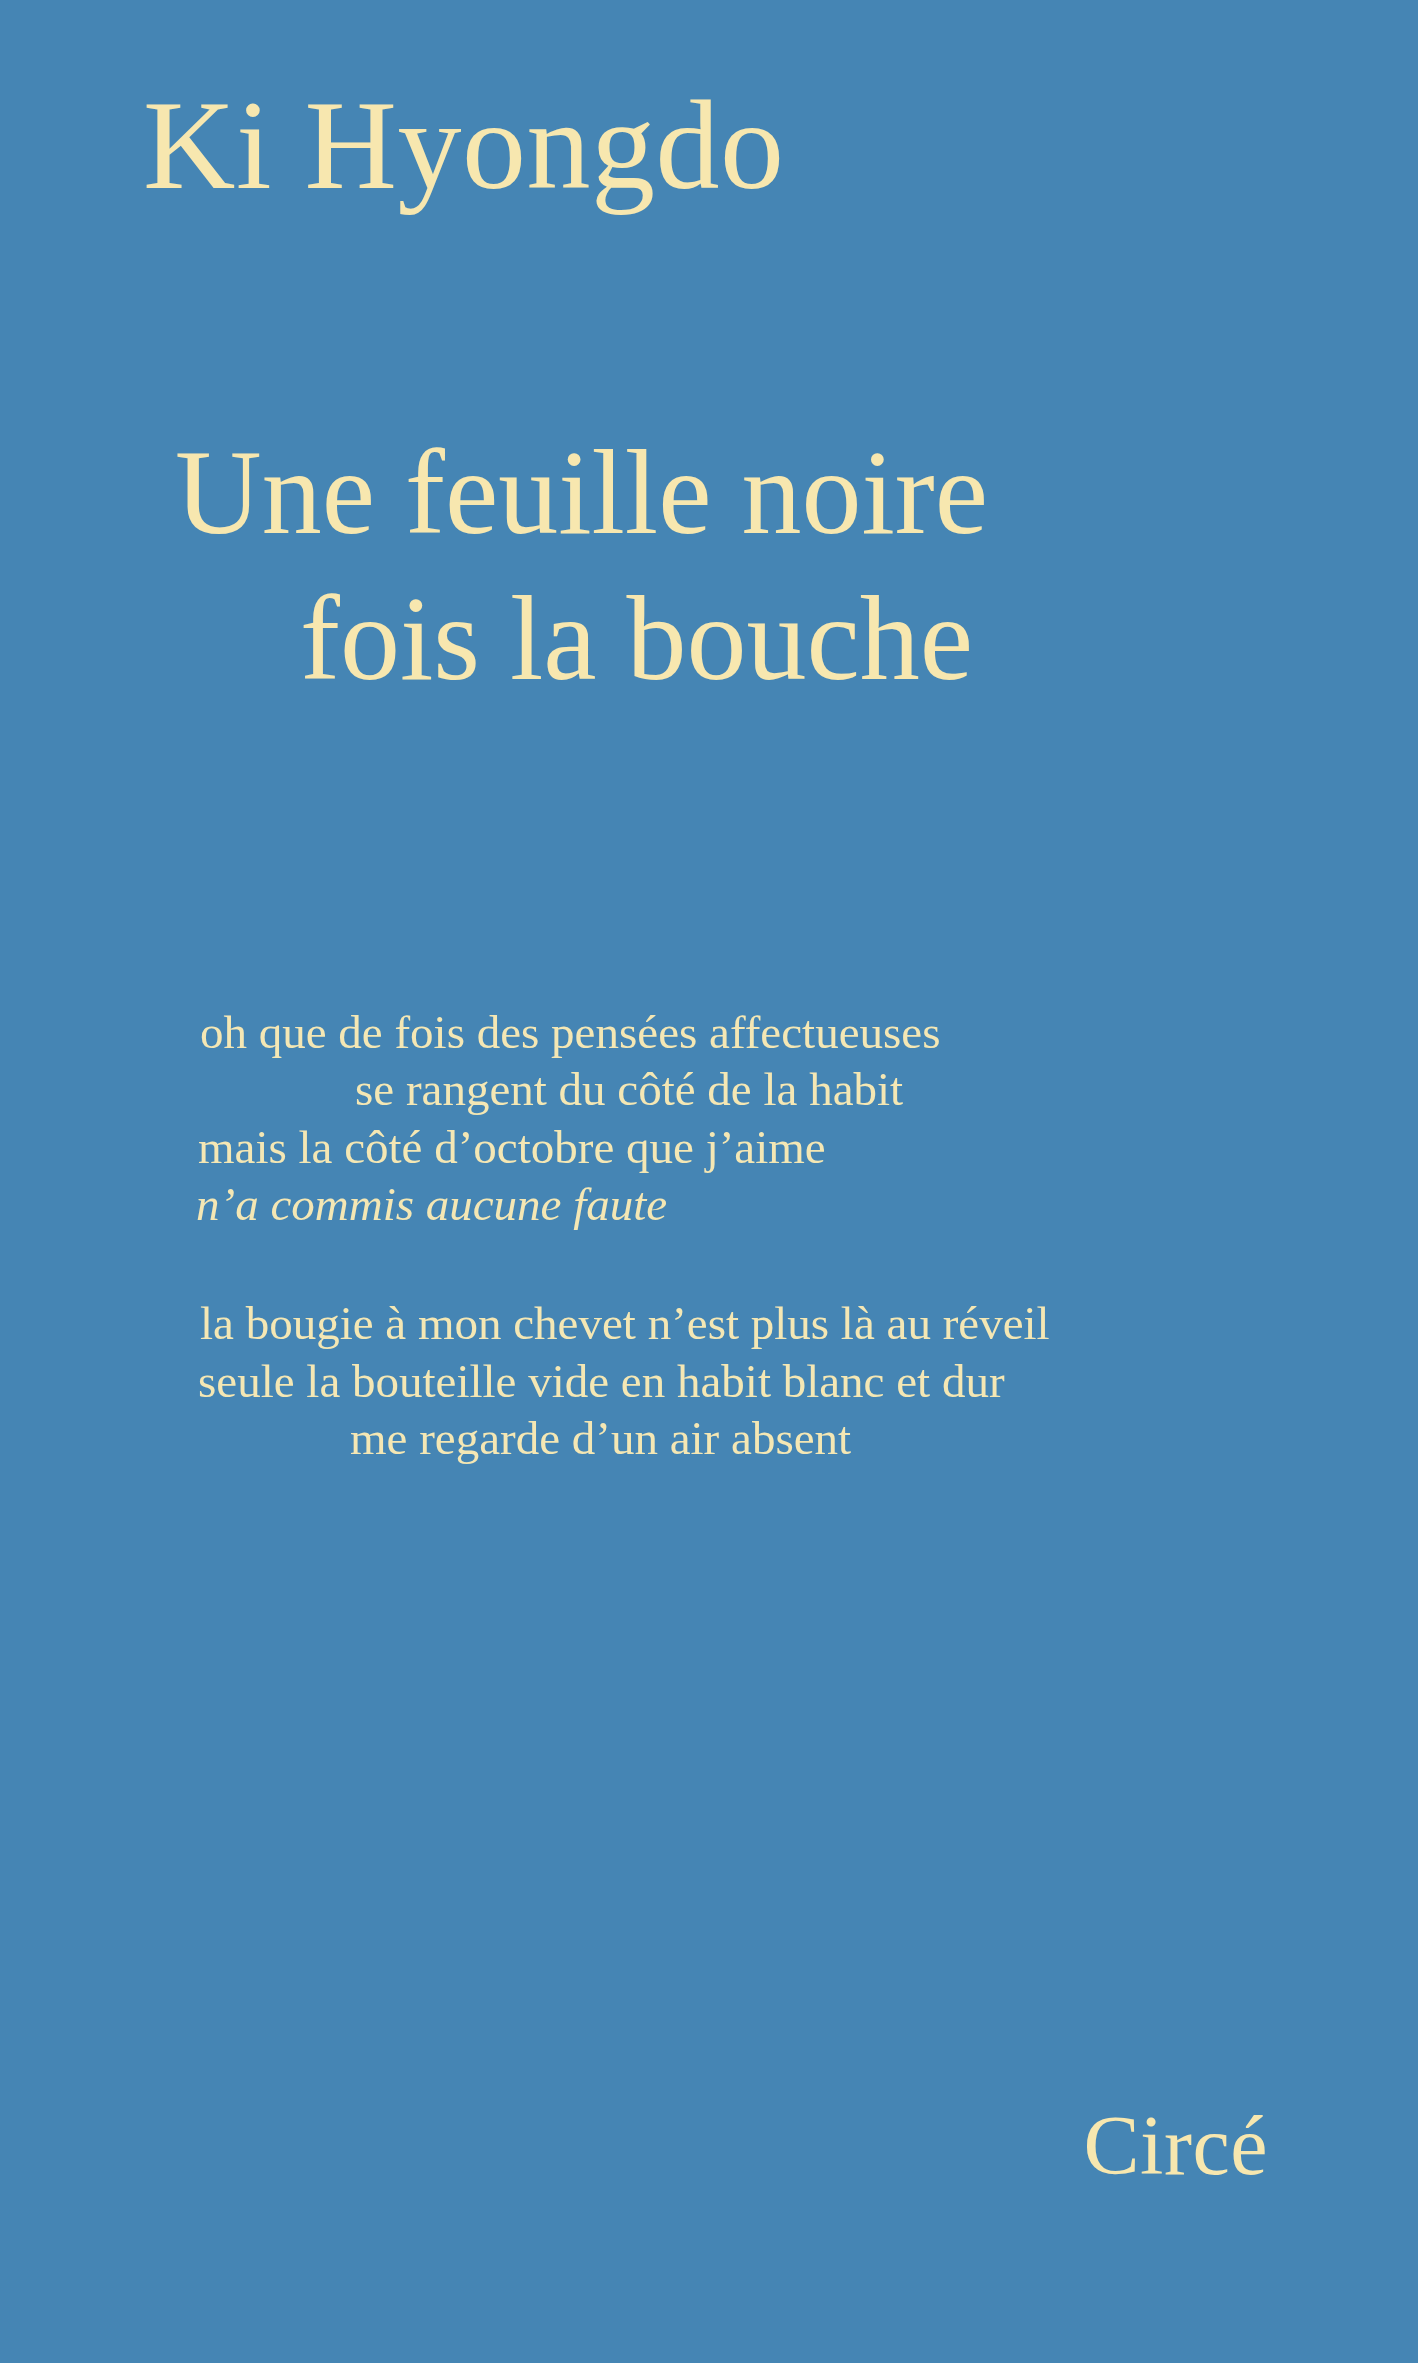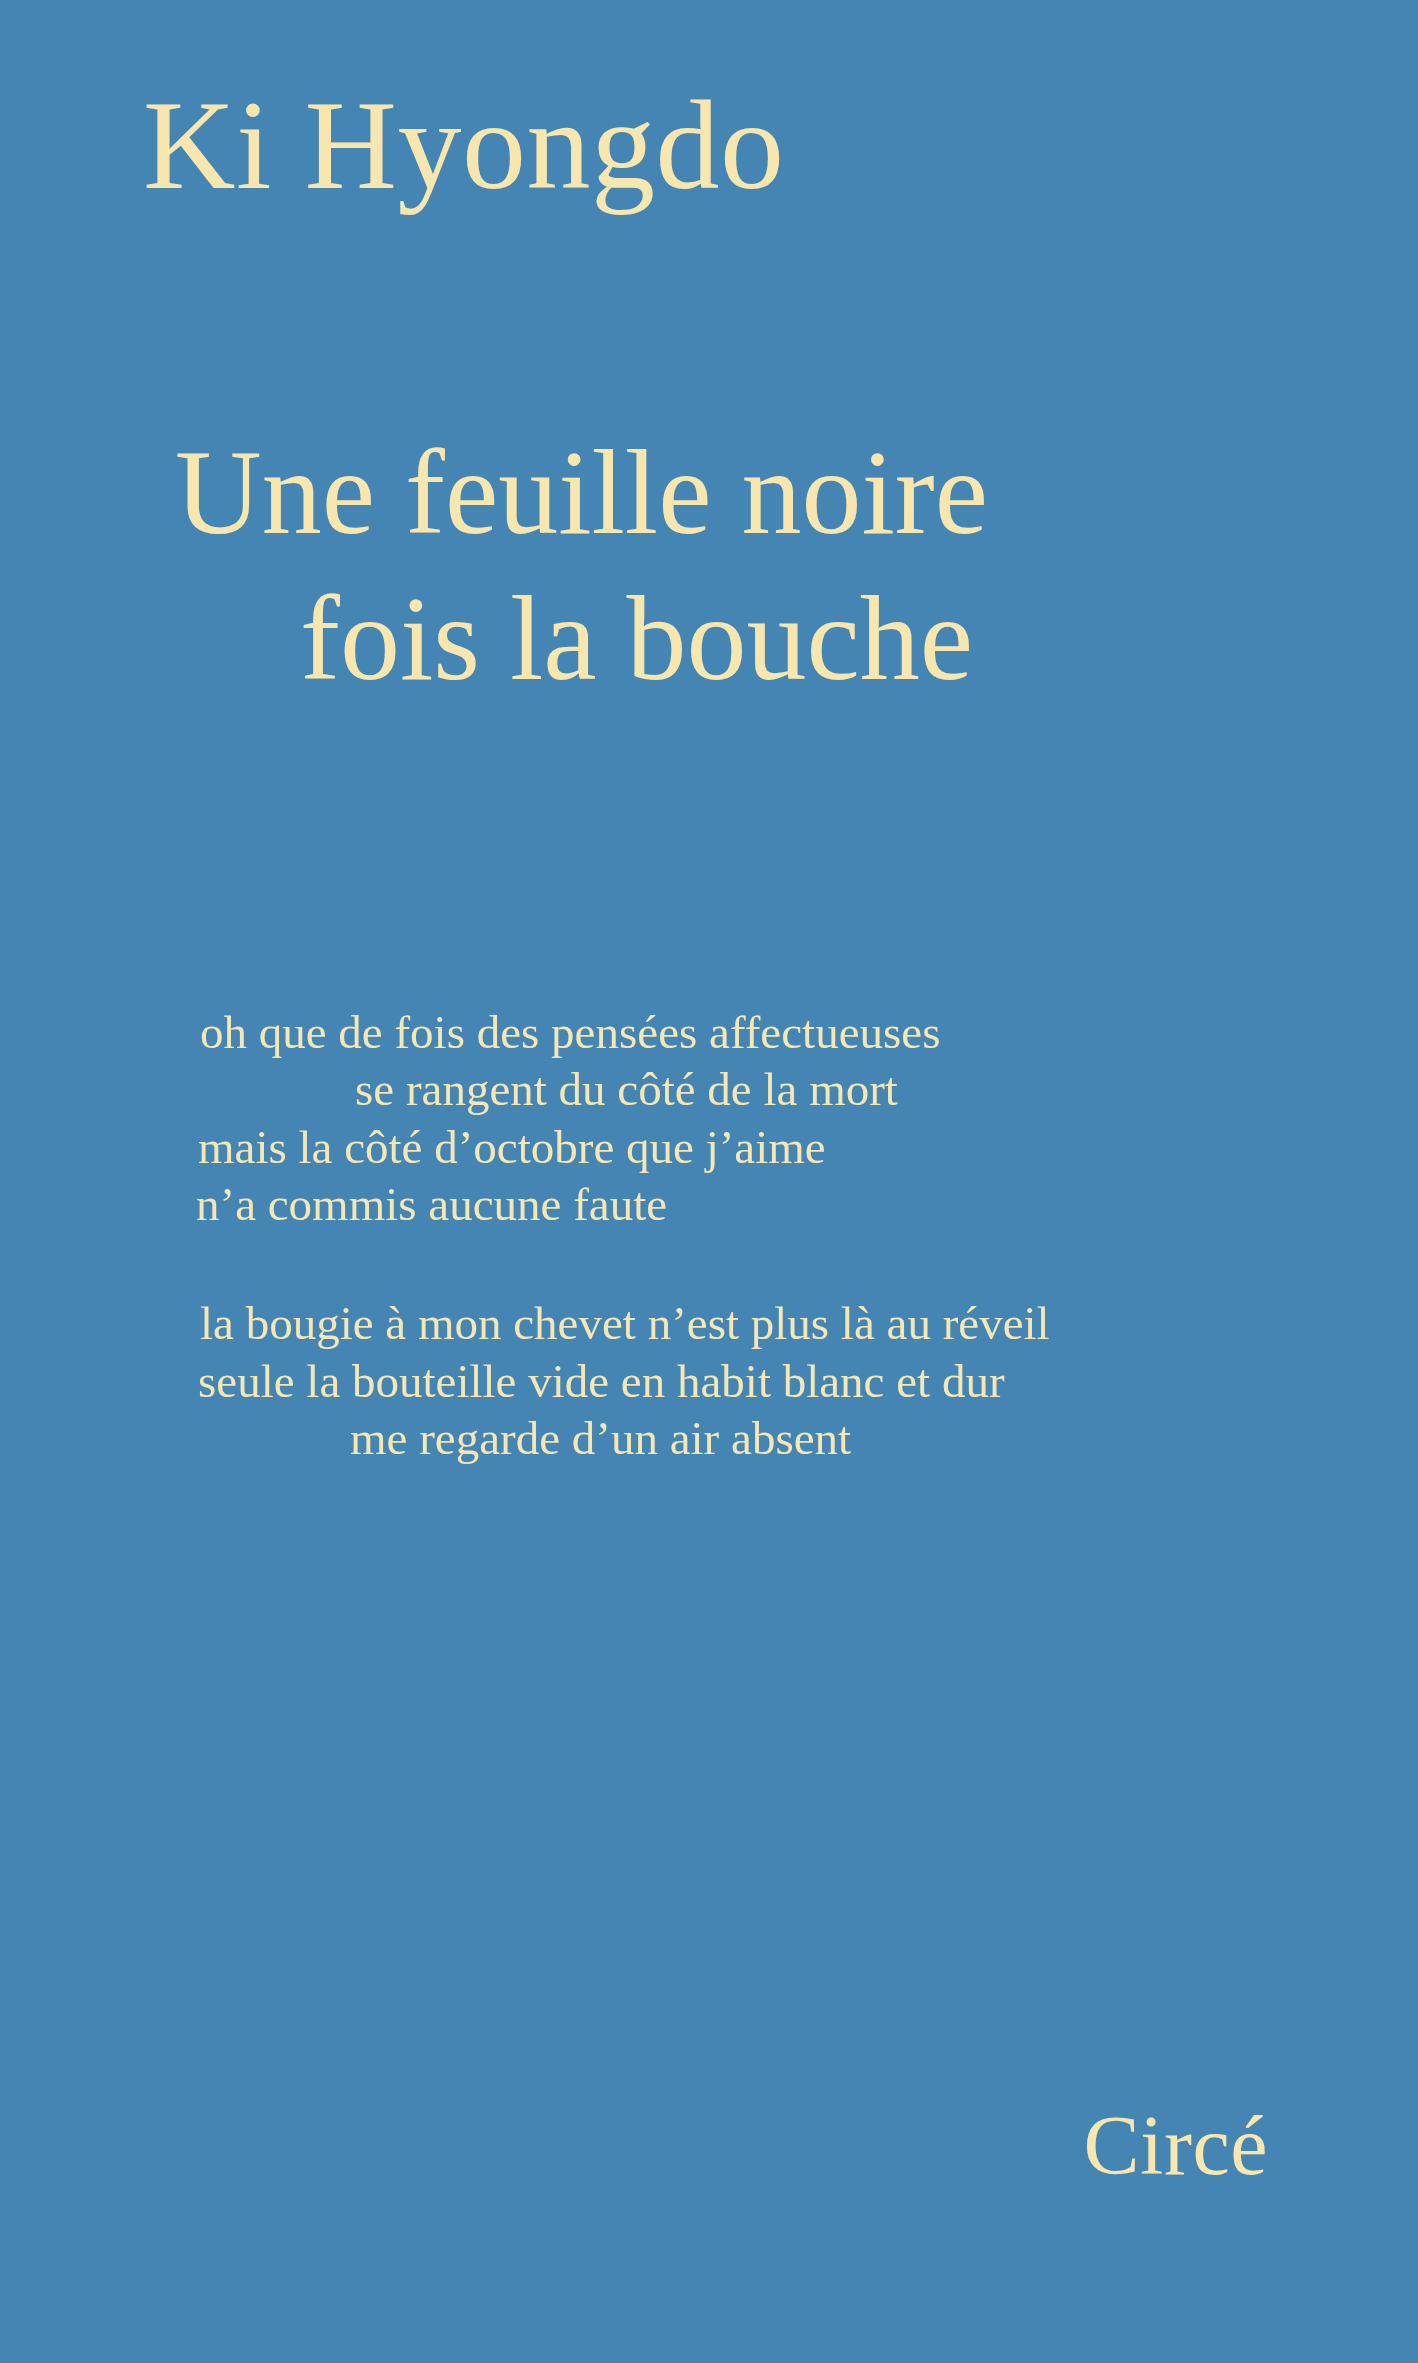--- a/index.html
+++ b/index.html
@@ -61,21 +61,21 @@
   .poem .stanza {
     margin: 4px 0 62px 0;
   }
   .poem .v {
     display: block;
     white-space: nowrap;
   }
   .indent-0 { padding-left: 50px; }
   .indent-1 { padding-left: 205px; }
   .indent-2 { padding-left: 48px; }
-  .indent-3 { padding-left: 46px; }
+  .indent-3 { padding-left: 46px; font-style: italic; }
   .indent-4 { padding-left: 50px; }
   .indent-5 { padding-left: 48px; }
   .indent-6 { padding-left: 200px; }
 
   .publisher {
     position: absolute;
     right: 150px;
     bottom: 175px;
     font-size: 84px;
     line-height: 1;
@@ -91,21 +91,21 @@
   <h1 class="author">Ki Hyongdo</h1>
 
   <h2 class="title">
     <span class="line line-1">Une feuille noire</span>
     <span class="line line-2">fois la bouche</span>
   </h2>
 
   <div class="poem">
     <div class="stanza">
       <span class="v indent-0">oh que de fois des pensées affectueuses</span>
-      <span class="v indent-1">se rangent du côté de la mort</span>
+      <span class="v indent-1">se rangent du côté de la habit</span>
       <span class="v indent-2">mais la côté d’octobre que j’aime</span>
       <span class="v indent-3">n’a commis aucune faute</span>
     </div>
     <div class="stanza">
       <span class="v indent-4">la bougie à mon chevet n’est plus là au réveil</span>
       <span class="v indent-5">seule la bouteille vide en habit blanc et dur</span>
       <span class="v indent-6">me regarde d’un air absent</span>
     </div>
   </div>
 

